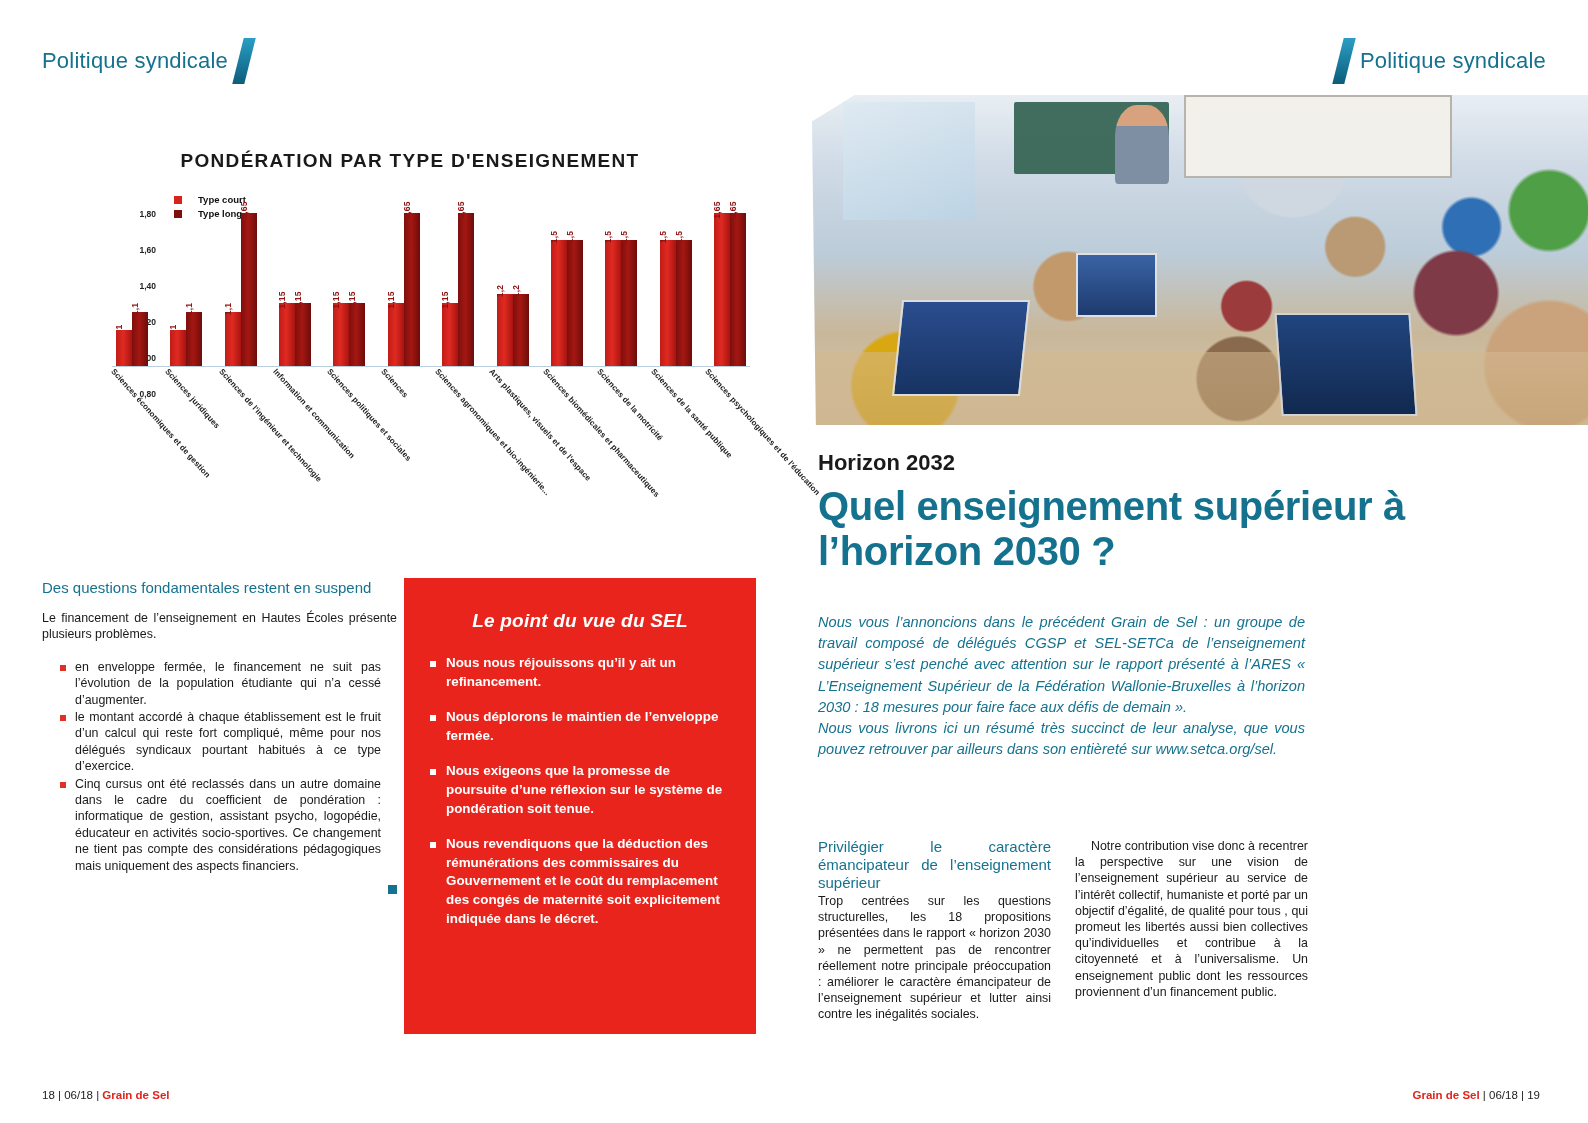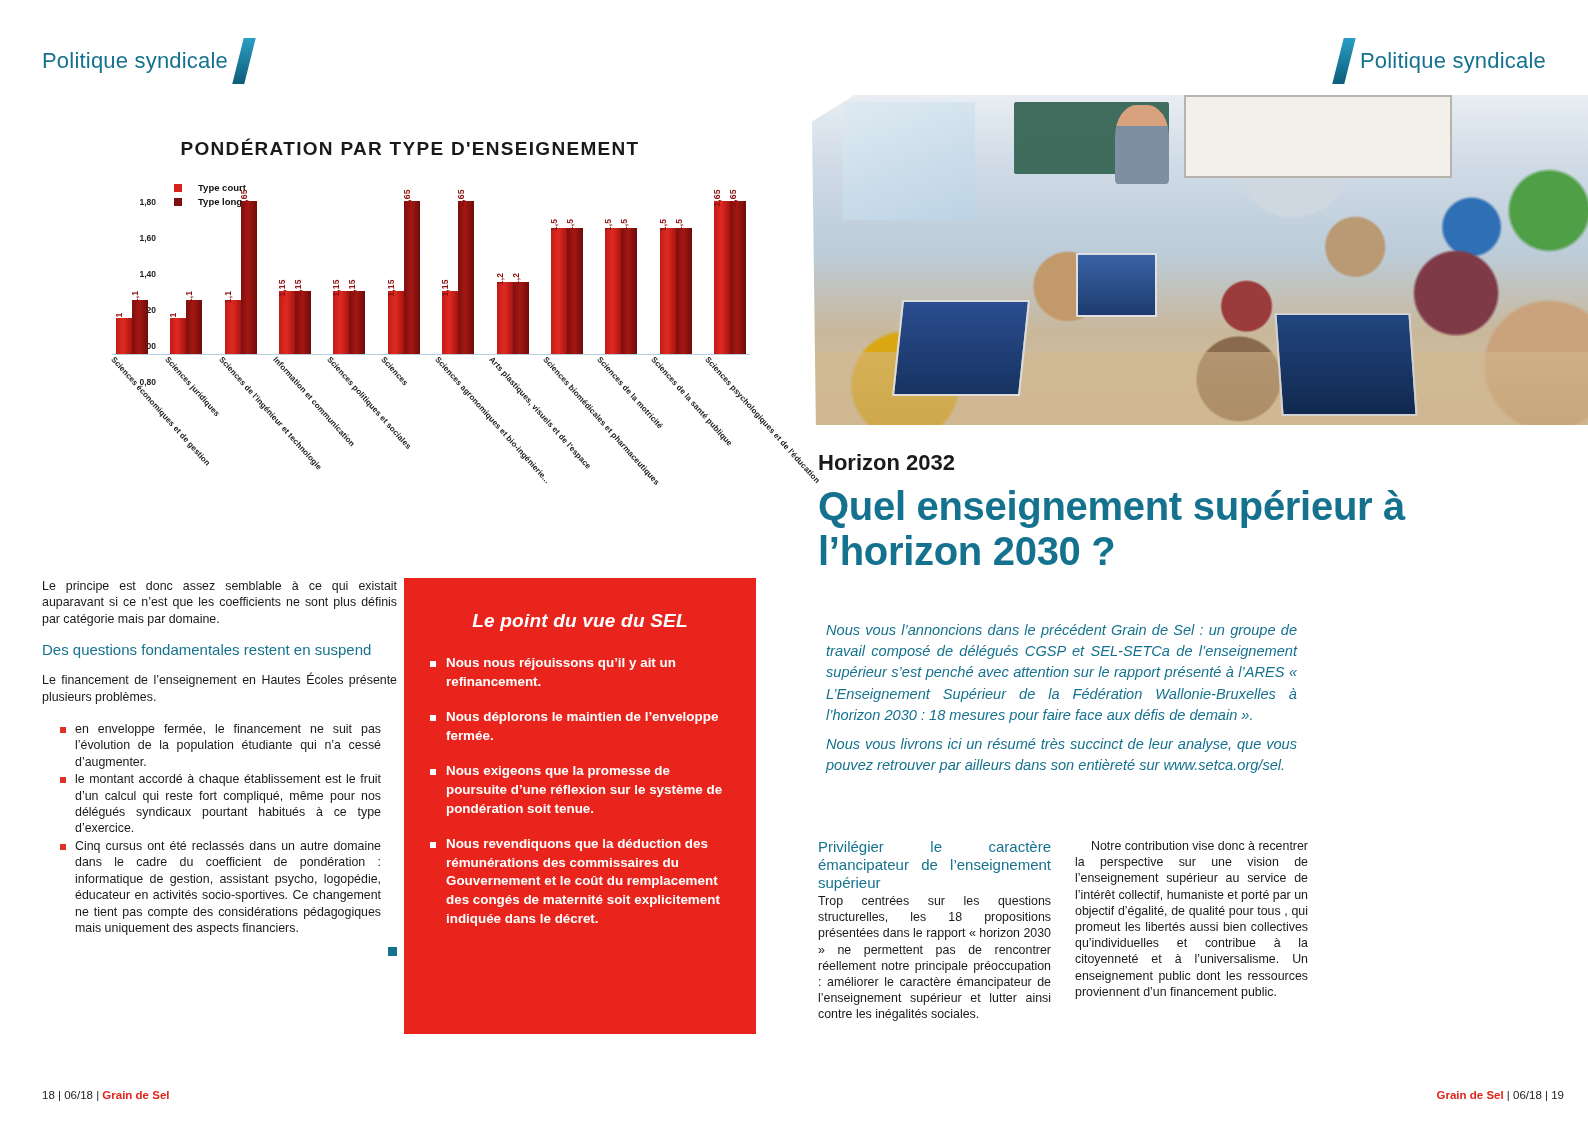--- a/index.html
+++ b/index.html
@@ -14,21 +14,21 @@
 
   
   .runhead{position:absolute;display:flex;align-items:center;gap:10px;
     color:#15728f;font-size:22px;letter-spacing:.2px;}
   .runhead-left{left:42px;top:38px;}
   .runhead-right{right:42px;top:38px;}
   .slash{width:12px;height:46px;background:linear-gradient(180deg,#2a9ec4,#0d5d7a);
     transform:skewX(-14deg);display:inline-block;}
 
   
-  .chart-wrap{position:absolute;left:60px;top:138px;width:700px;height:360px;}
+  .chart-wrap{position:absolute;left:60px;top:150px;width:700px;height:360px;}
   .chart-title{text-align:center;font-size:19px;font-weight:bold;color:#1a1a1a;
     letter-spacing:1.3px;margin:0 0 14px 0;}
   .plot{position:relative;height:180px;margin-left:52px;margin-right:10px;
     border-bottom:1.5px solid #b9cfdd;}
   .ylabels{position:absolute;left:0;top:28px;width:48px;height:182px;}
   .ylabels span{position:absolute;right:4px;font-size:8.5px;font-weight:bold;color:#222;
     transform:translateY(-50%);}
   .bars{position:absolute;left:0;right:0;bottom:0;top:0;display:flex;
     align-items:flex-end;justify-content:space-between;padding:0 4px;}
   .grp{display:flex;align-items:flex-end;gap:0px;position:relative;height:100%;}
@@ -107,32 +107,32 @@
     background:linear-gradient(180deg,#3a63a5,#1d3b6e);border:2px solid #e0e0e0;}
   .ph-desk{position:absolute;left:0;top:78%;width:100%;height:22%;
     background:linear-gradient(180deg,#d3b98f,#c7a97b);opacity:.55;}
 
   
   .kicker{position:absolute;left:818px;top:450px;font-size:22px;font-weight:bold;color:#1a1a1a;}
   .headline{position:absolute;left:818px;top:484px;width:700px;
     font-size:40px;line-height:45px;font-weight:bold;color:#15728f;letter-spacing:-.3px;}
   .chapo{position:absolute;left:818px;top:612px;width:487px;
     font-size:14.6px;line-height:21.2px;font-style:italic;color:#15728f;text-align:justify;}
-  .chapo p{margin:8px;}
+  .chapo p{margin:0;}
   .cols{position:absolute;left:818px;top:838px;width:490px;
     display:flex;gap:24px;font-size:12.4px;line-height:16.2px;color:#1a1a1a;}
   .col{width:233px;text-align:justify;}
   .col h4{color:#15728f;font-size:15px;line-height:18px;font-weight:normal;margin:0 0 1px 0;}
   .col p{margin:0;}
   .col p.indent{text-indent:16px;}
 
   
   .folio{position:absolute;bottom:22px;font-size:11.5px;color:#222;}
   .folio-left{left:42px;}
-  .folio-right{right:24px;}
+  .folio-right{right:48px;}
   .gds{color:#e0241c;font-weight:bold;}
 </style>
 </head>
 <body>
 
 <div class="page">
 
   <div class="runhead runhead-left">
     <span>Politique syndicale</span>
     <span class="slash"></span>
@@ -272,21 +272,20 @@
         <span style="left: 328px;">Sciences agronomiques et bio-ingénierie...</span>
         <span style="left: 382px;">Arts plastiques, visuels et de l'espace</span>
         <span style="left: 436px;">Sciences biomédicales et pharmaceutiques</span>
         <span style="left: 490px;">Sciences de la motricité</span>
         <span style="left: 544px;">Sciences de la santé publique</span>
         <span style="left: 598px;">Sciences psychologiques et de l'éducation</span>
       </div>
   </div>
 
   <div class="ltext">
-    <p>Le principe est donc assez semblable à ce qui existait auparavant si ce n’est que les coefficients ne sont plus définis par catégorie mais par domaine.</p>
     <p class="sub">Des questions fondamentales restent en suspend</p>
     <p style="margin-bottom:1px">Le financement de l’enseignement en Hautes Écoles présente plusieurs problèmes.</p>
     <ul class="bullets" id="leftbullets">
         <li>en enveloppe fermée, le financement ne suit pas l’évolution de la population étudiante qui n’a cessé d’augmenter.</li>
         <li>le montant accordé à chaque établissement est le fruit d’un calcul qui reste fort compliqué, même pour nos délégués syndicaux pourtant habitués à ce type d’exercice.</li>
         <li>Cinq cursus ont été reclassés dans un autre domaine dans le cadre du coefficient de pondération : informatique de gestion, assistant psycho, logopédie, éducateur en activités socio-sportives. Ce changement ne tient pas compte des considérations pédagogiques mais uniquement des aspects financiers.</li>
       </ul>
     <span class="endmark"></span>
   </div>
 

